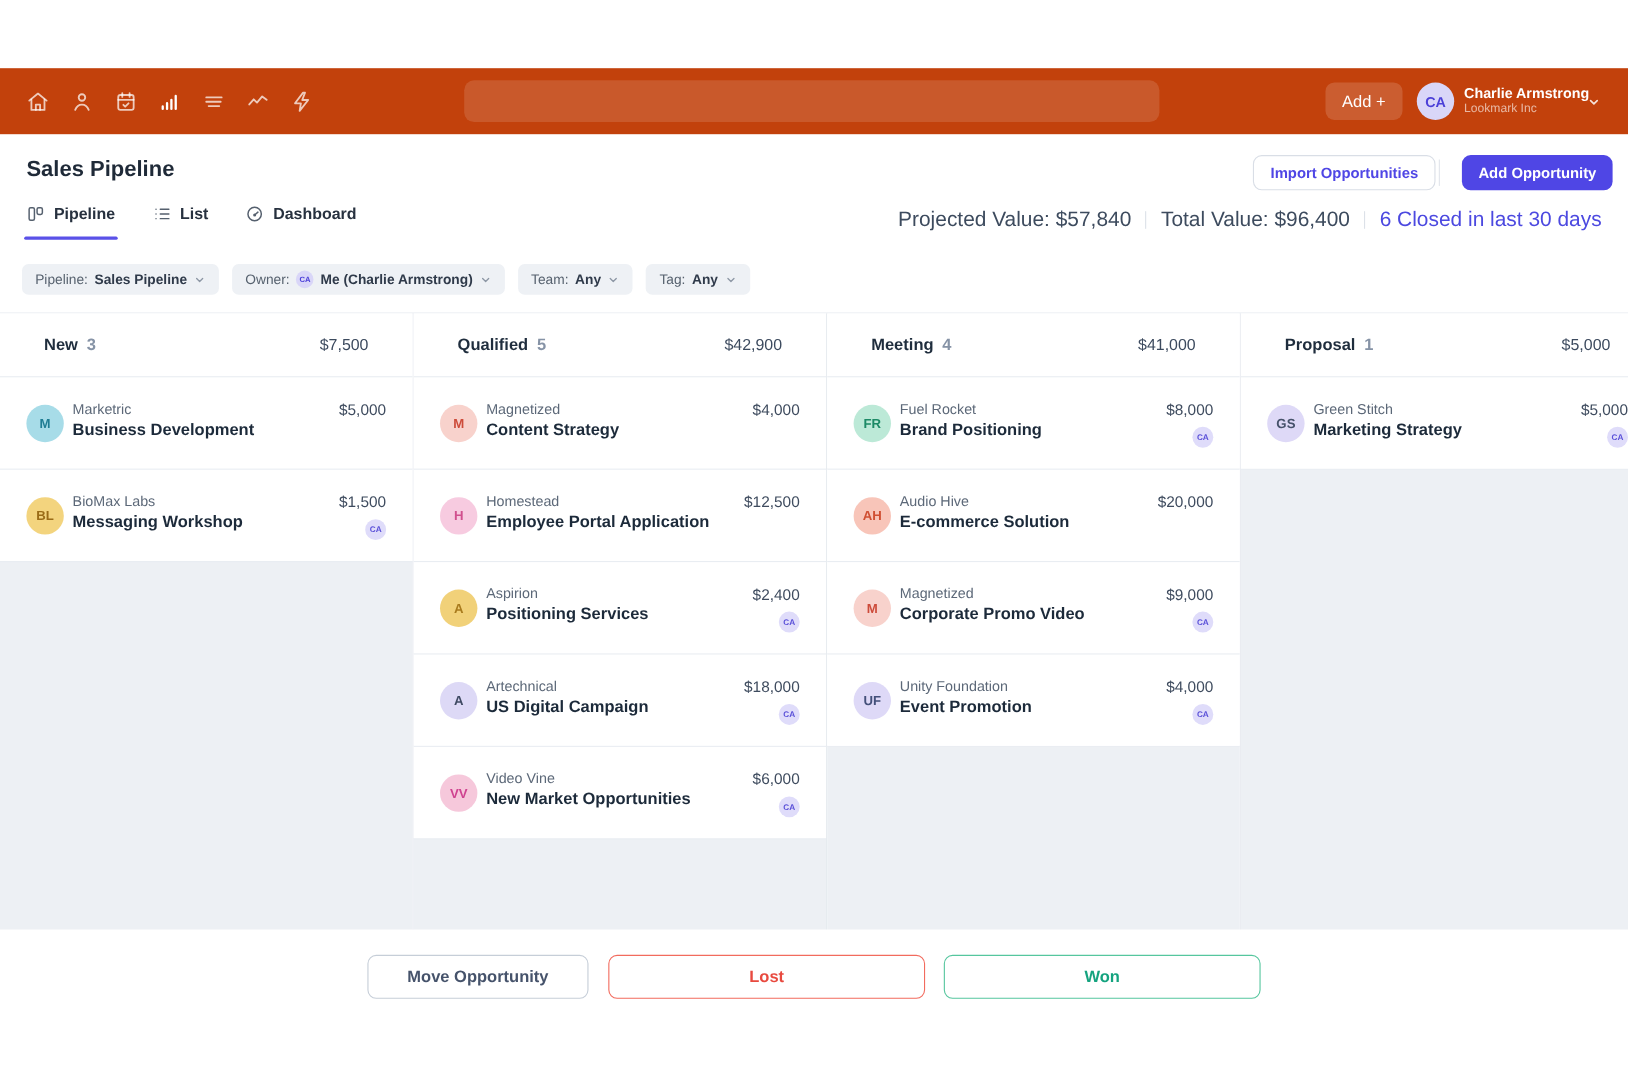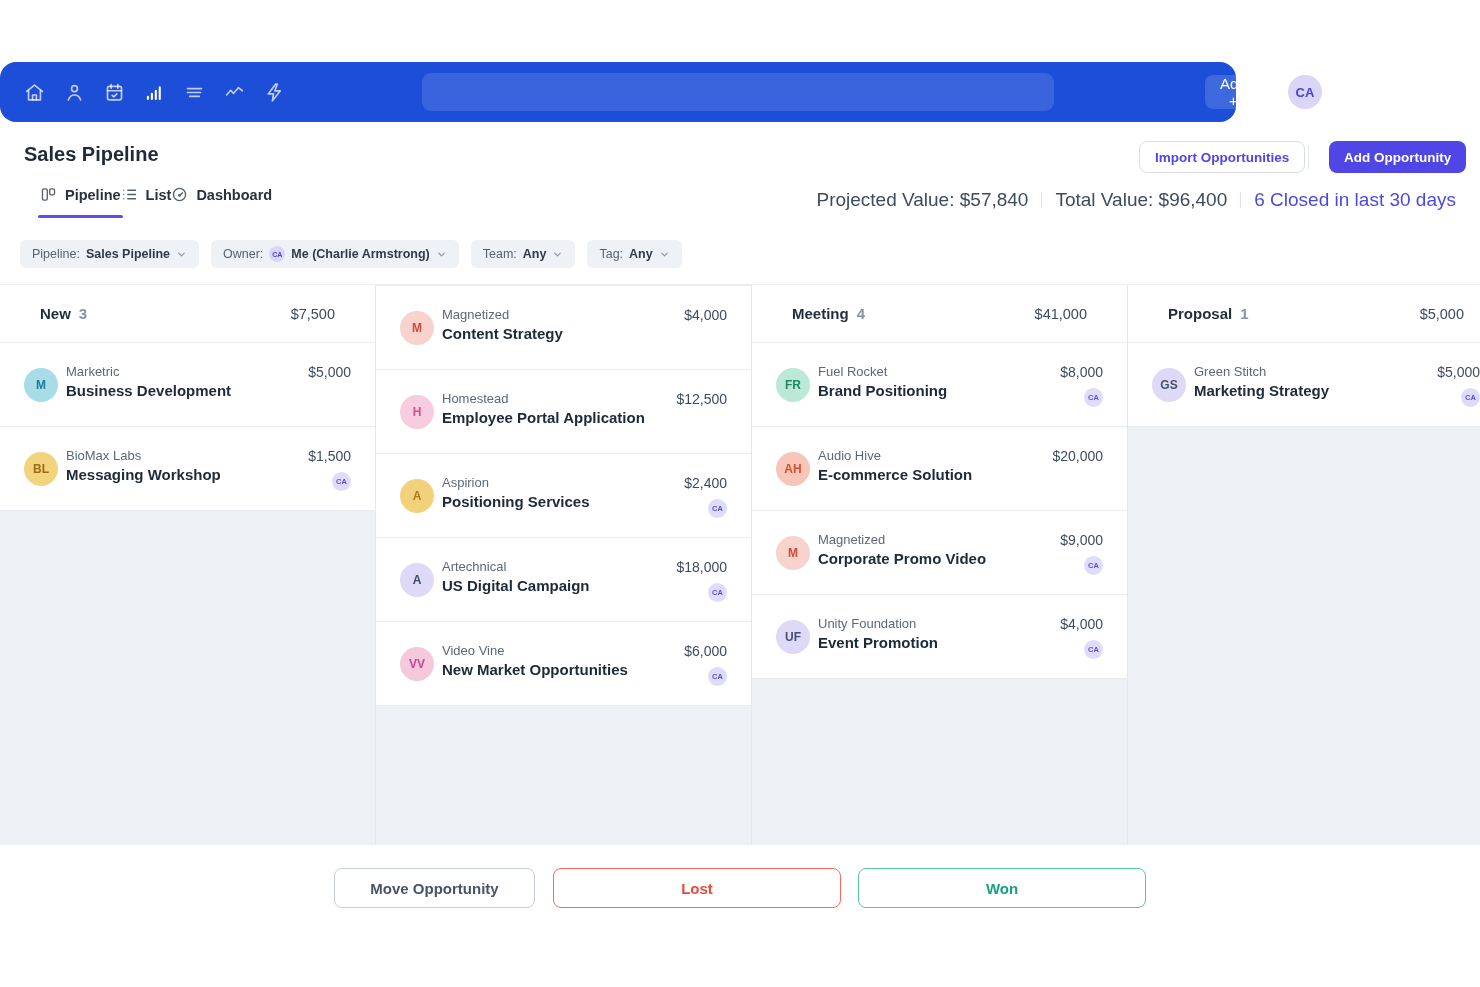--- a/index.html
+++ b/index.html
@@ -1,42 +1,42 @@
 <!DOCTYPE html>
 <html><head>
 <meta charset="utf-8">
 <style>
   * { margin:0; padding:0; box-sizing:border-box; }
   html,body { background:#fff; }
   body { font-family:"Liberation Sans", sans-serif; }
   .page { position:relative; width:1480px; height:987px; background:#fff; overflow:hidden; }
 
   
-  .navbar { position:absolute; top:62px; left:0; width:1236px; height:60px; background:#1d4ed8;border-radius:16px; }
+  .navbar { position:absolute; top:62px; left:0; width:1480px; height:60px; background:#c2410c; }
   .nav-icons { position:absolute; left:24px; top:0; height:60px; display:flex; align-items:center; gap:19px; }
   .nav-ic { width:21px; height:21px; color:rgba(255,255,255,.72); display:inline-flex; cursor:pointer; }
   .nav-ic svg { width:100%; height:100%; }
   .nav-ic.active { color:#ffffff; }
   .nav-search { position:absolute; left:422px; top:11px; width:632px; height:38px; background:rgba(255,255,255,.13); border-radius:9px; }
   .nav-search input { width:100%; height:100%; background:transparent; border:none; outline:none; color:#fff; padding:0 14px; font-size:14px; font-family:inherit; }
   .nav-add { position:absolute; left:1205px; top:13px; height:34px; padding:0 15px; background:rgba(255,255,255,.15); border:none; border-radius:8px; color:#fff; font-size:15px; font-weight:500; font-family:inherit; cursor:pointer; }
   .nav-avatar { position:absolute; left:1288px; top:13px; width:34px; height:34px; border-radius:50%; background:#d9d6f8; color:#4c40d8; font-size:13px; font-weight:700; display:flex; align-items:center; justify-content:center; cursor:pointer; }
-  .nav-user { position:absolute; left:1331px; top:14px; cursor:pointer;margin-left:20px; }
+  .nav-user { position:absolute; left:1331px; top:14px; cursor:pointer; }
   .nav-user .name { font-size:13px; font-weight:600; color:#fff; line-height:17px; }
   .nav-user .org { font-size:11px; color:rgba(255,255,255,.62); line-height:13px; }
   .nav-caret { position:absolute; left:1443px; top:24px; width:12px; height:12px; color:rgba(255,255,255,.85); cursor:pointer; }
   .nav-caret svg { width:100%; height:100%; }
 
   
   .page-title { position:absolute; left:24px; top:143px; font-size:20px; font-weight:700; color:#1f2a38; }
   .btn-import { position:absolute; left:1139px; top:141px; height:32px; padding:0 15px; background:#fff; border:1px solid #d9dee6; border-radius:8px; color:#4f46e5; font-size:13.5px; font-weight:600; font-family:inherit; cursor:pointer;text-align:center; }
   .head-divider { position:absolute; left:1308px; top:145px; width:1px; height:24px; background:#e1e5ec; }
   .btn-addopp { position:absolute; left:1329px; top:141px; height:32px; padding:0 15px; background:#4f46e5; border:none; border-radius:8px; color:#fff; font-size:13.5px; font-weight:600; font-family:inherit; cursor:pointer; }
 
-  .tabs { position:absolute; left:40px; top:186px; display:flex; }
+  .tabs { position:absolute; left:24px; top:186px; display:flex; gap:34px; }
   .tab { display:flex; align-items:center; gap:8px; font-size:14.5px; font-weight:700; color:#27313f; padding-bottom:15px; position:relative; cursor:pointer; }
   .tab .t-ic { width:17px; height:17px; color:#55606e; display:inline-flex; }
   .tab .t-ic svg { width:100%; height:100%; }
   .tab.active::after { content:""; position:absolute; left:-2px; right:-2px; bottom:0; height:3px; background:#5a51e8; border-radius:2px; }
 
   .stats { position:absolute; right:24px; top:189px; display:flex; align-items:center; gap:13px; font-size:19px; color:#3d4b5e; }
   .stats .sep { width:1px; height:16px; background:#dce1e8; }
   .stats .link { color:#4c49e0; cursor:pointer; }
 
   
@@ -232,20 +232,25 @@
         <div class="card">
           <div class="avatar" style="background: rgb(243, 212, 126); color: rgb(154, 108, 23);">BL</div>
           <div class="company">BioMax Labs</div>
           <div class="title">Messaging Workshop</div>
           <div class="value">$1,500</div>
           <div class="owner-badge">CA</div>
         </div>
         <div class="col-filler"></div>
       </div>
       <div class="col">
+        <div class="col-head">
+          <span class="col-name">Qualified</span>
+          <span class="col-count">5</span>
+          <span class="col-total">$42,900</span>
+        </div>
         <div class="card">
           <div class="avatar" style="background: rgb(248, 210, 204); color: rgb(205, 75, 58);">M</div>
           <div class="company">Magnetized</div>
           <div class="title">Content Strategy</div>
           <div class="value">$4,000</div>
         </div>
         <div class="card">
           <div class="avatar" style="background: rgb(247, 203, 224); color: rgb(209, 80, 142);">H</div>
           <div class="company">Homestead</div>
           <div class="title">Employee Portal Application</div>

